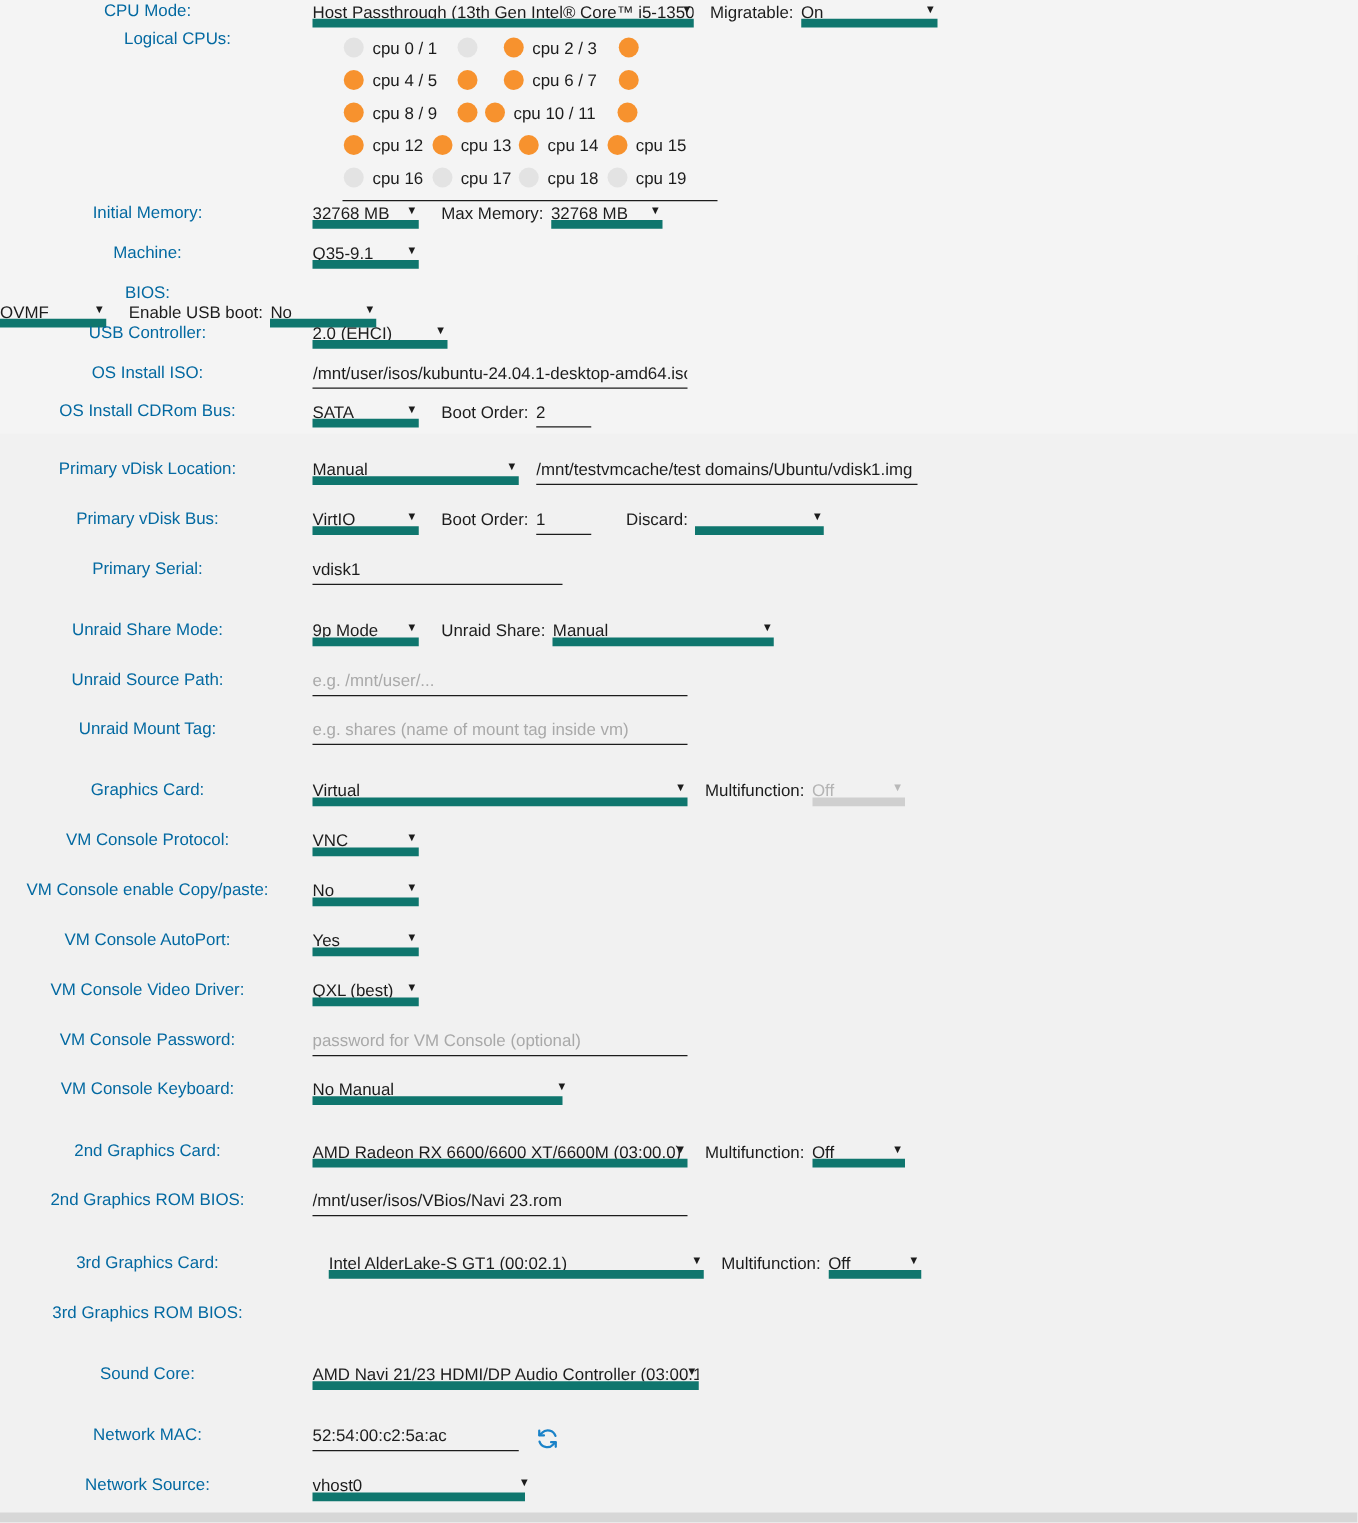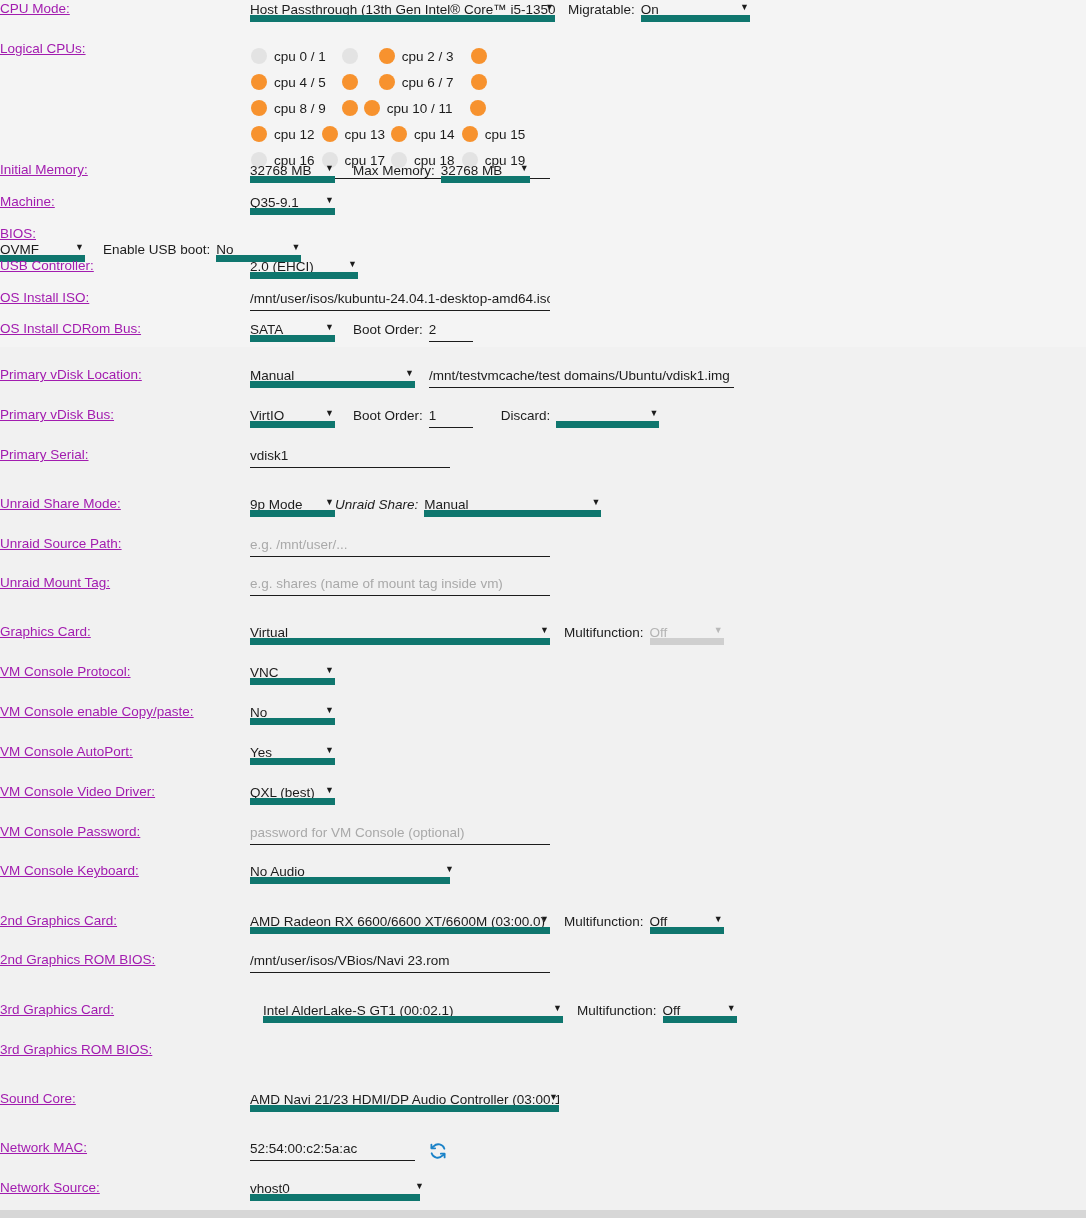--- a/index.html
+++ b/index.html
@@ -16,22 +16,22 @@
   
   .band-top { position:absolute; left:0; top:0; width:1086px; height:347px; background:#f4f4f4; }
   .band-bottom { position:absolute; left:0; top:347px; width:1086px; height:863px; background:#f1f1f1; }
   .band-foot { position:absolute; left:0; top:1210px; width:1086px; height:8px; background:#d7d7d7; }
 
   .form { position:absolute; left:0; top:0; width:1086px; }
 
   .row { display:flex; align-items:flex-start; width:1086px; }
   .lbl {
     width:250px; min-width:250px;
-    text-align:left; padding-right:14px;
-    color:#a21caf; white-space:nowrap;text-decoration:underline;
+    text-align:center; padding-right:14px;
+    color:#0369a1; white-space:nowrap;
   }
   .ctl { position:relative; }
 
   
   .fld {
     position:relative;
     border:0; outline:0; background:transparent;
     border-bottom:1px solid #1c1c1c;
     font-family:"Liberation Sans", sans-serif;
     font-size:13.5px; color:#1c1c1c;
@@ -86,21 +86,21 @@
         <span class="cv">▼</span>
       </div>
       <div class="inline-lbl" style="margin-left:13px;text-align:center;">Migratable:</div>
       <div class="sel" style="width:109px;">
         <span class="val">On</span>
         <span class="cv">▼</span>
       </div>
     </div>
   </div>
 
-  <div class="row" style="position:absolute;left:0;top:41px;">
+  <div class="row" style="position:absolute;left:0;top:23px;padding-left:24px;">
     <div class="lbl">Logical CPUs:</div>
     <div class="ctl cpus">
 
       <div class="cpu-row">
         <span class="dot" style="margin-left:1px;"></span>
         <span class="cpu-txt">cpu 0 / 1</span>
         <span class="dot" style="margin-left:16px;"></span>
         <span class="dot on" style="margin-left:21px;"></span>
         <span class="cpu-txt">cpu 2 / 3</span>
         <span class="dot on" style="margin-left:17px;"></span>
@@ -254,21 +254,21 @@
     </div>
   </div>
 
   <div class="row" style="position:absolute;left:0;top:496px;">
     <div class="lbl">Unraid Share Mode:</div>
     <div class="ctl" style="display:flex;align-items:flex-start;">
       <div class="sel" style="width:85px;">
         <span class="val">9p Mode</span>
         <span class="cv">▼</span>
       </div>
-      <div class="inline-lbl" style="font-style:italic;">Unraid Share:</div>
+      <div class="inline-lbl" style="margin-left:18px;">Unraid Share:</div>
       <div class="sel" style="width:177px;">
         <span class="val">Manual</span>
         <span class="cv">▼</span>
       </div>
     </div>
   </div>
 
   <div class="row" style="position:absolute;left:0;top:536px;">
     <div class="lbl">Unraid Source Path:</div>
     <div class="ctl">
@@ -342,21 +342,21 @@
     <div class="lbl">VM Console Password:</div>
     <div class="ctl">
       <input class="fld" type="text" style="width: 300px;" placeholder="password for VM Console (optional)">
     </div>
   </div>
 
   <div class="row" style="position:absolute;left:0;top:863px;">
     <div class="lbl">VM Console Keyboard:</div>
     <div class="ctl">
       <div class="sel" style="width:200px;">
-        <span class="val">No Audio</span>
+        <span class="val">No Manual</span>
         <span class="cv" style="right:auto;left:195px;">▼</span>
       </div>
     </div>
   </div>
 
   <div class="row" style="position:absolute;left:0;top:913px;">
     <div class="lbl">2nd Graphics Card:</div>
     <div class="ctl" style="display:flex;align-items:flex-start;">
       <div class="sel" style="width:300px;">
         <span class="val">AMD Radeon RX 6600/6600 XT/6600M (03:00.0)</span>

